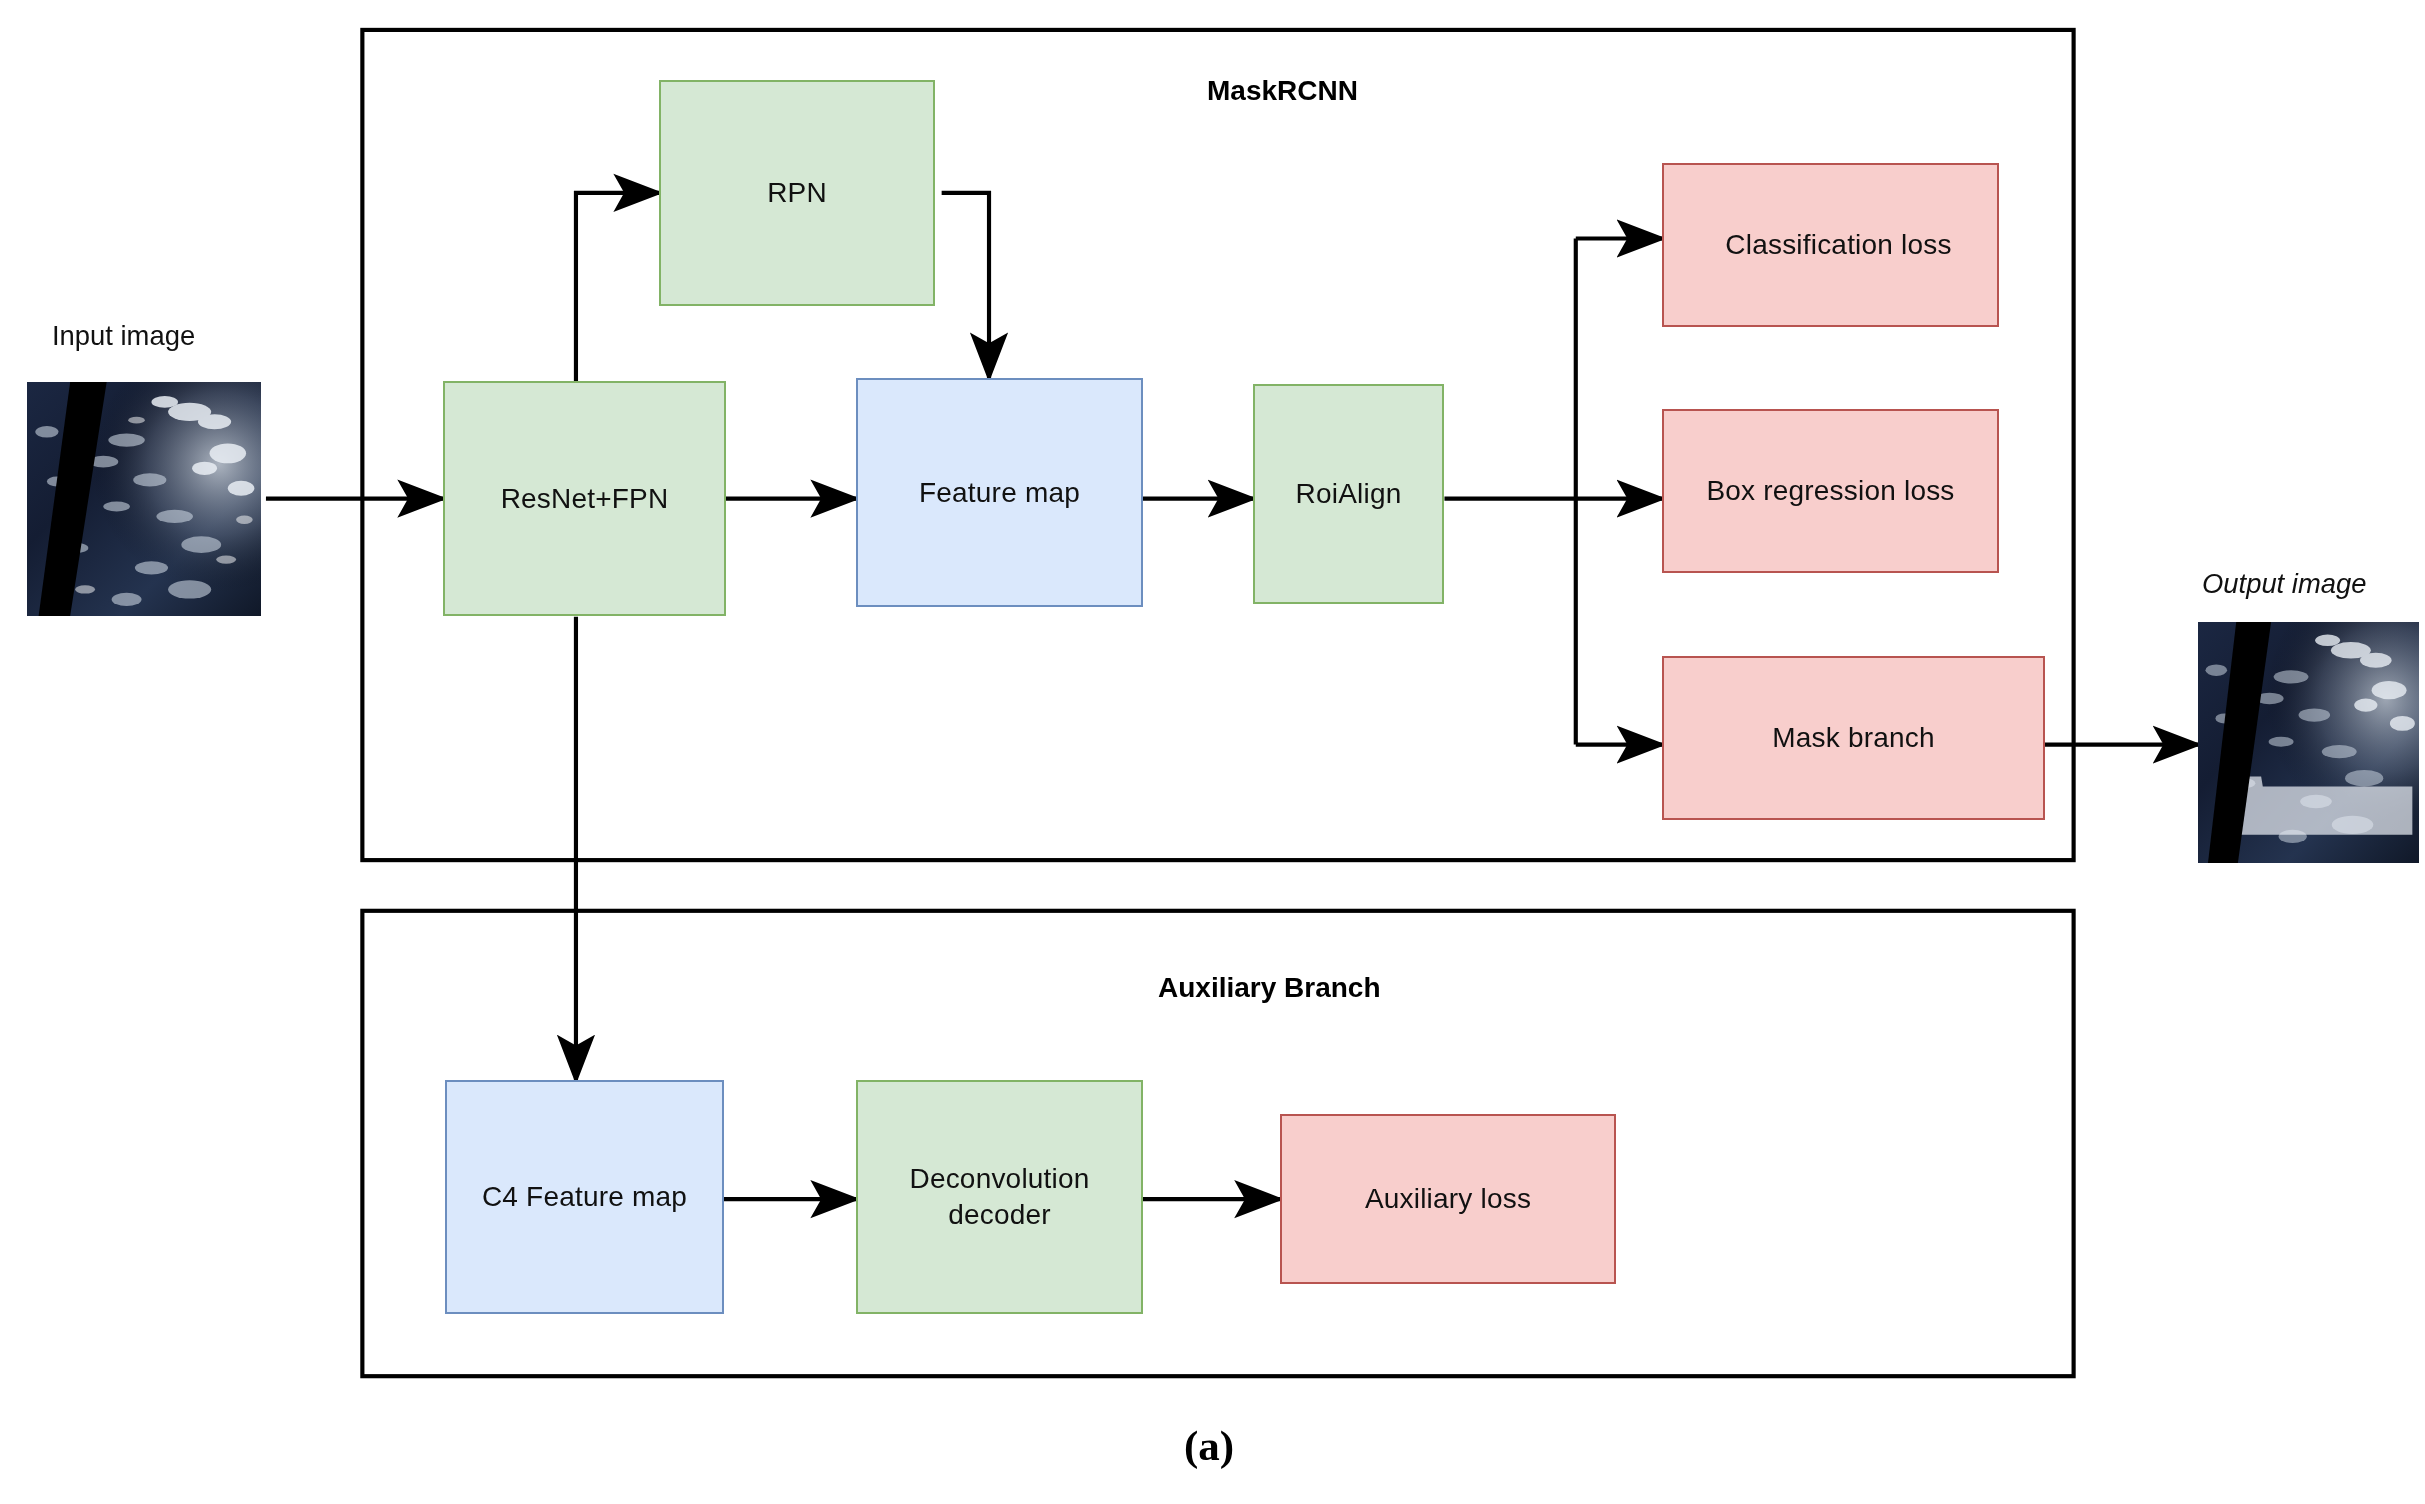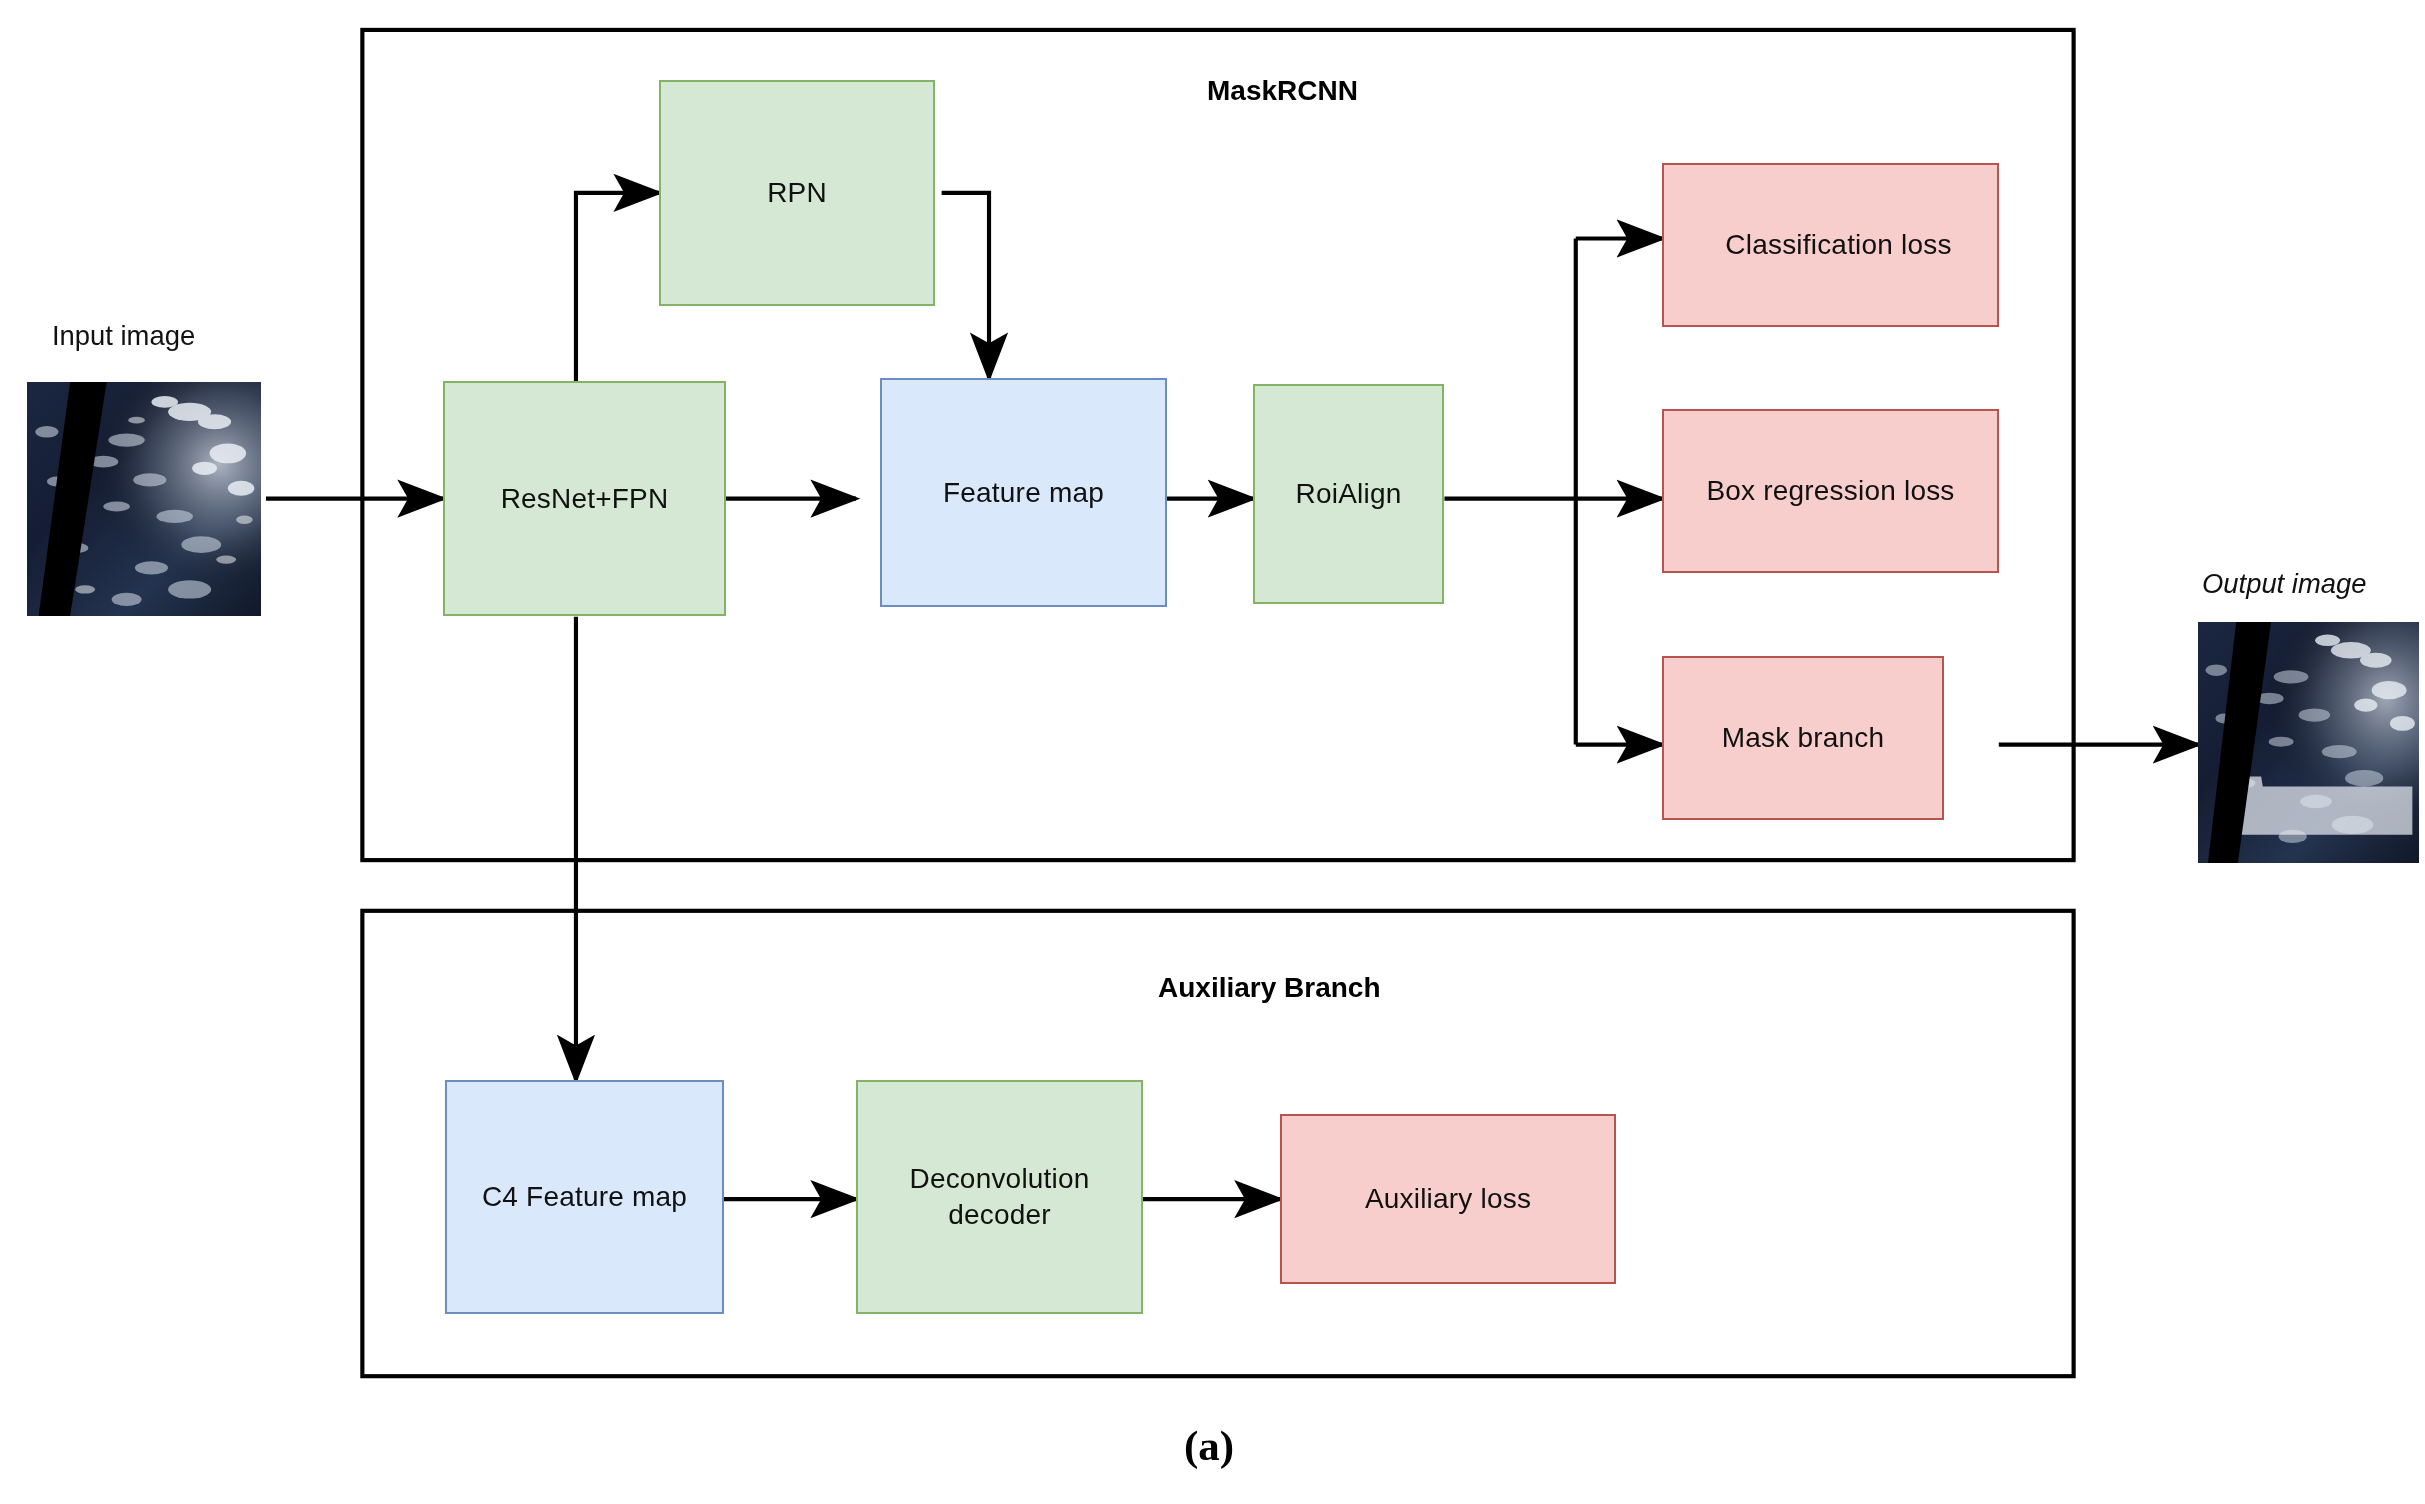--- a/index.html
+++ b/index.html
@@ -229,37 +229,37 @@
   </div>
 
   <div class="node green" style="left:443px; top:381px; width:283px; height:235px;">
     <span>ResNet+FPN</span>
   </div>
 
   <div class="node green" style="left:659px; top:80px; width:276px; height:226px;">
     <span>RPN</span>
   </div>
 
-  <div class="node blue" style="left:856px; top:378px; width:287px; height:229px;margin-left:24px;">
+  <div class="node blue" style="left:856px; top:378px; width:287px; height:229px;">
     <span>Feature map</span>
   </div>
 
   <div class="node green" style="left:1253px; top:384px; width:191px; height:220px;">
     <span>RoiAlign</span>
   </div>
 
   <div class="node pink" style="left:1662px; top:163px; width:337px; height:164px;padding-left:16px;">
     <span>Classification loss</span>
   </div>
 
   <div class="node pink" style="left:1662px; top:409px; width:337px; height:164px;">
     <span>Box regression loss</span>
   </div>
 
-  <div class="node pink" style="left:1662px; top:656px; width:282px; height:164px;">
+  <div class="node pink" style="left:1662px; top:656px; width:383px; height:164px;">
     <span>Mask branch</span>
   </div>
 
   <div class="node blue" style="left:445px; top:1080px; width:279px; height:234px;">
     <span>C4 Feature map</span>
   </div>
 
   <div class="node green" style="left:856px; top:1080px; width:287px; height:234px;">
     <span style="max-width:208px;">Deconvolution decoder</span>
   </div>

